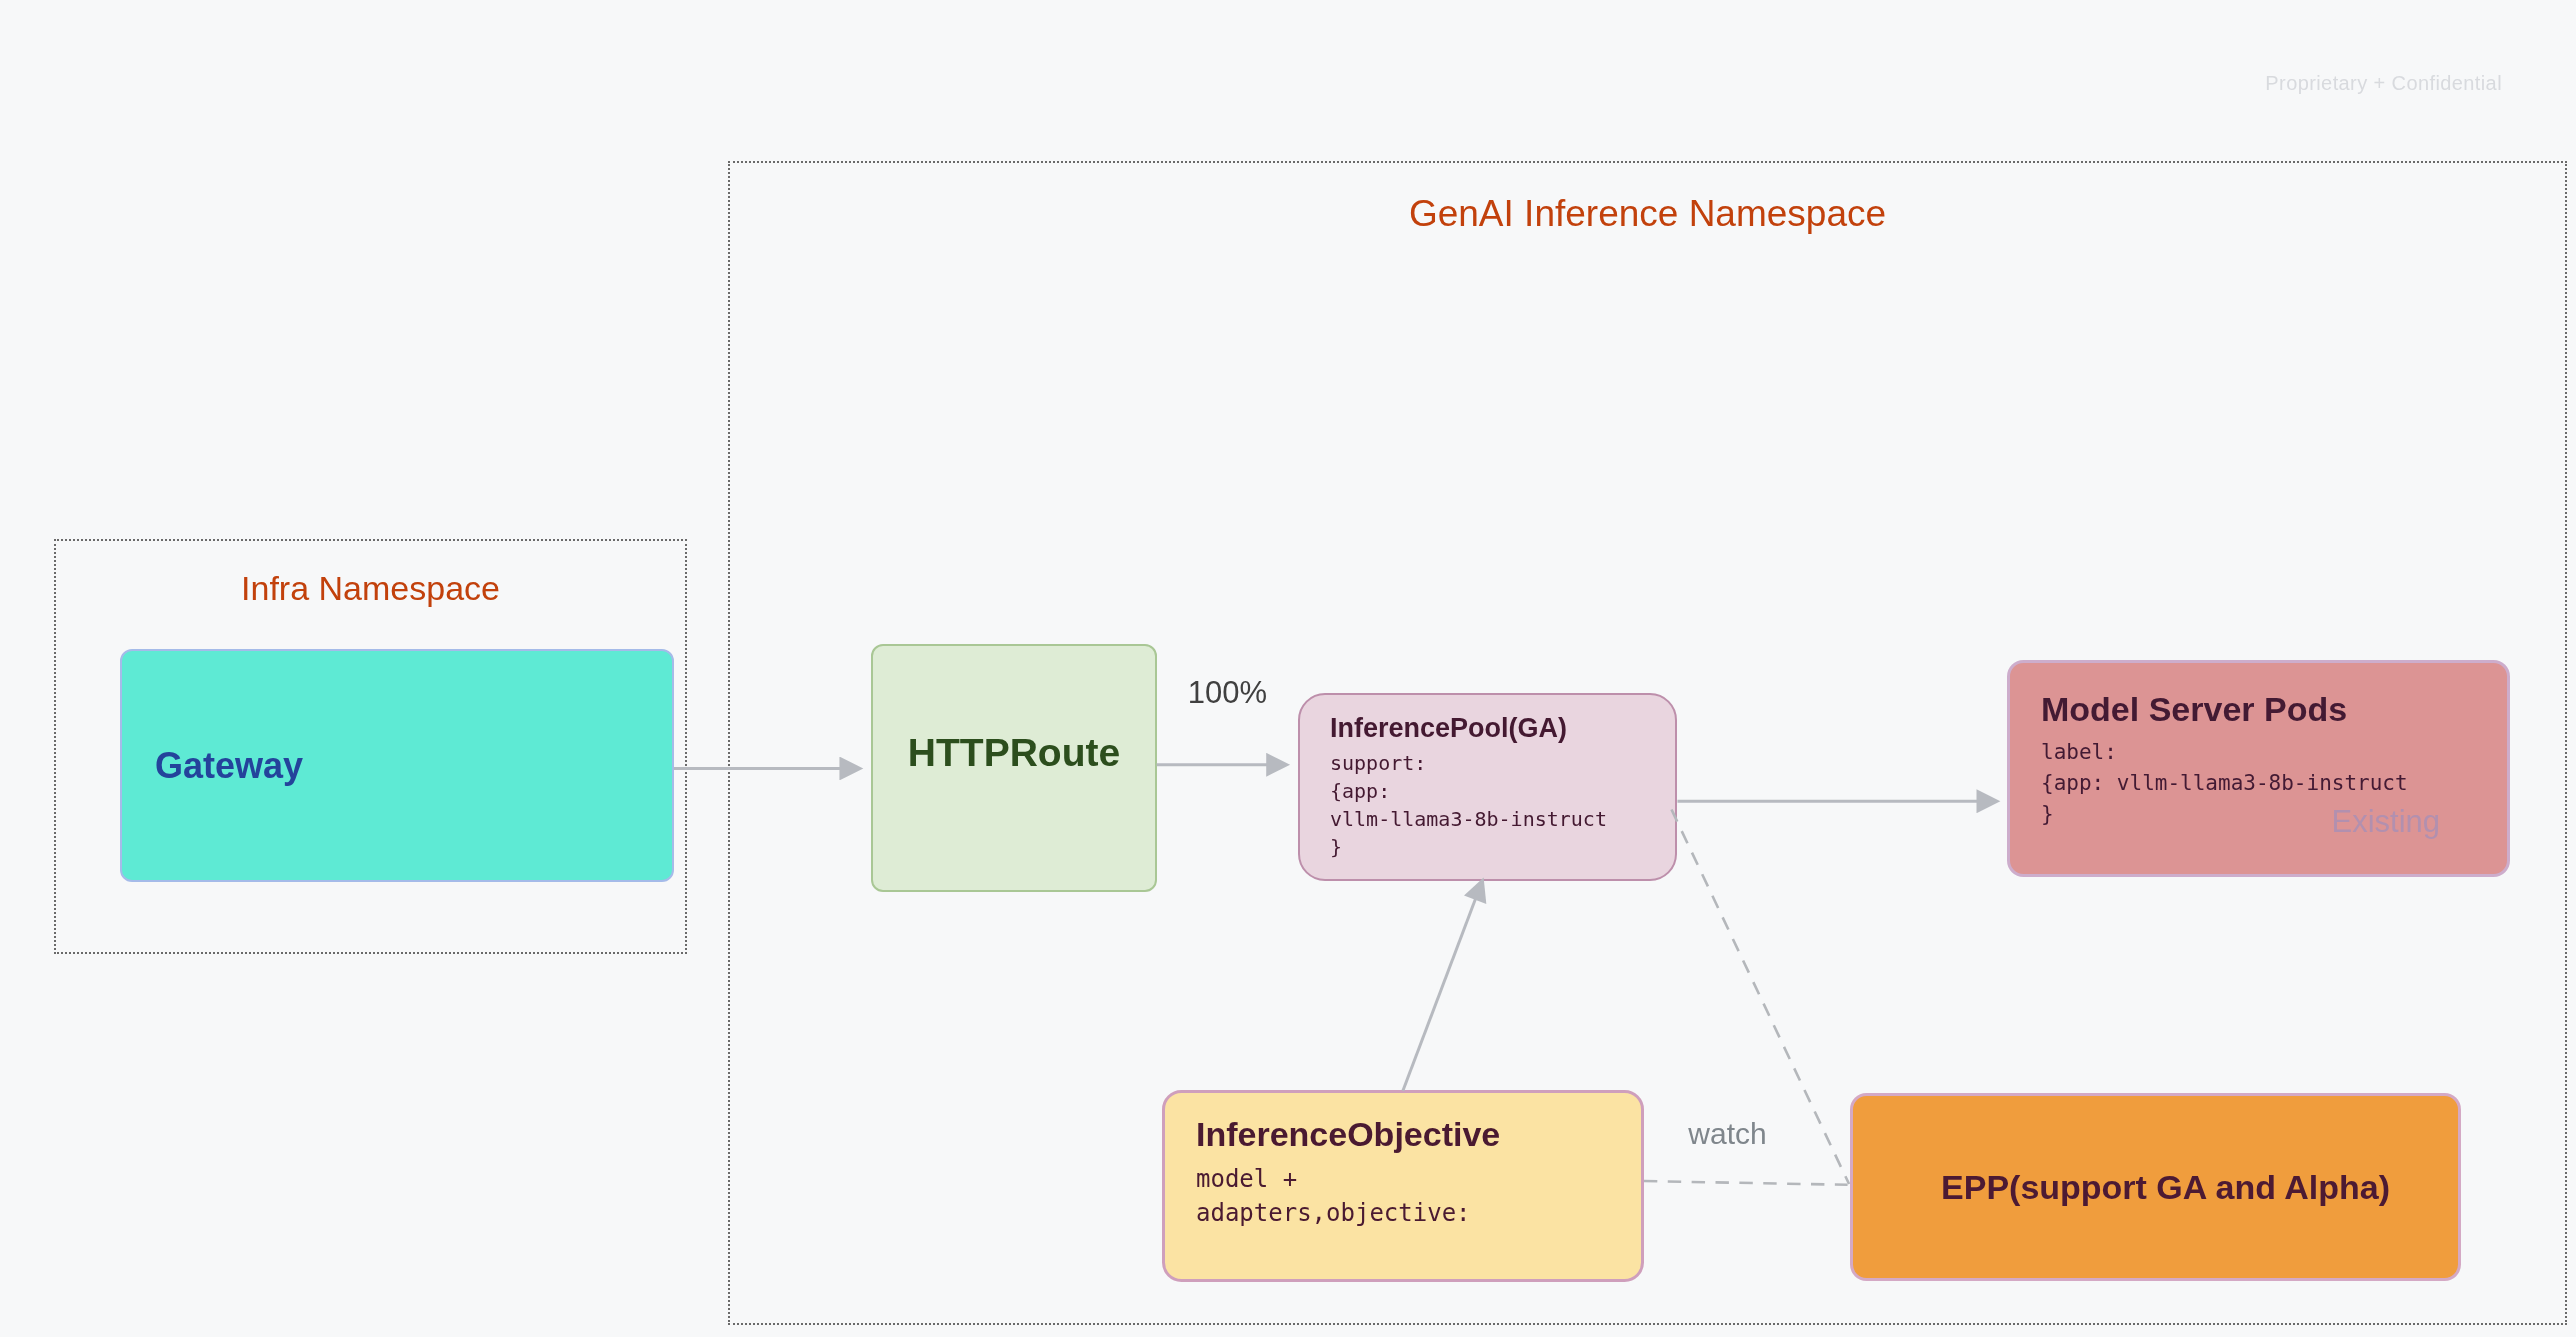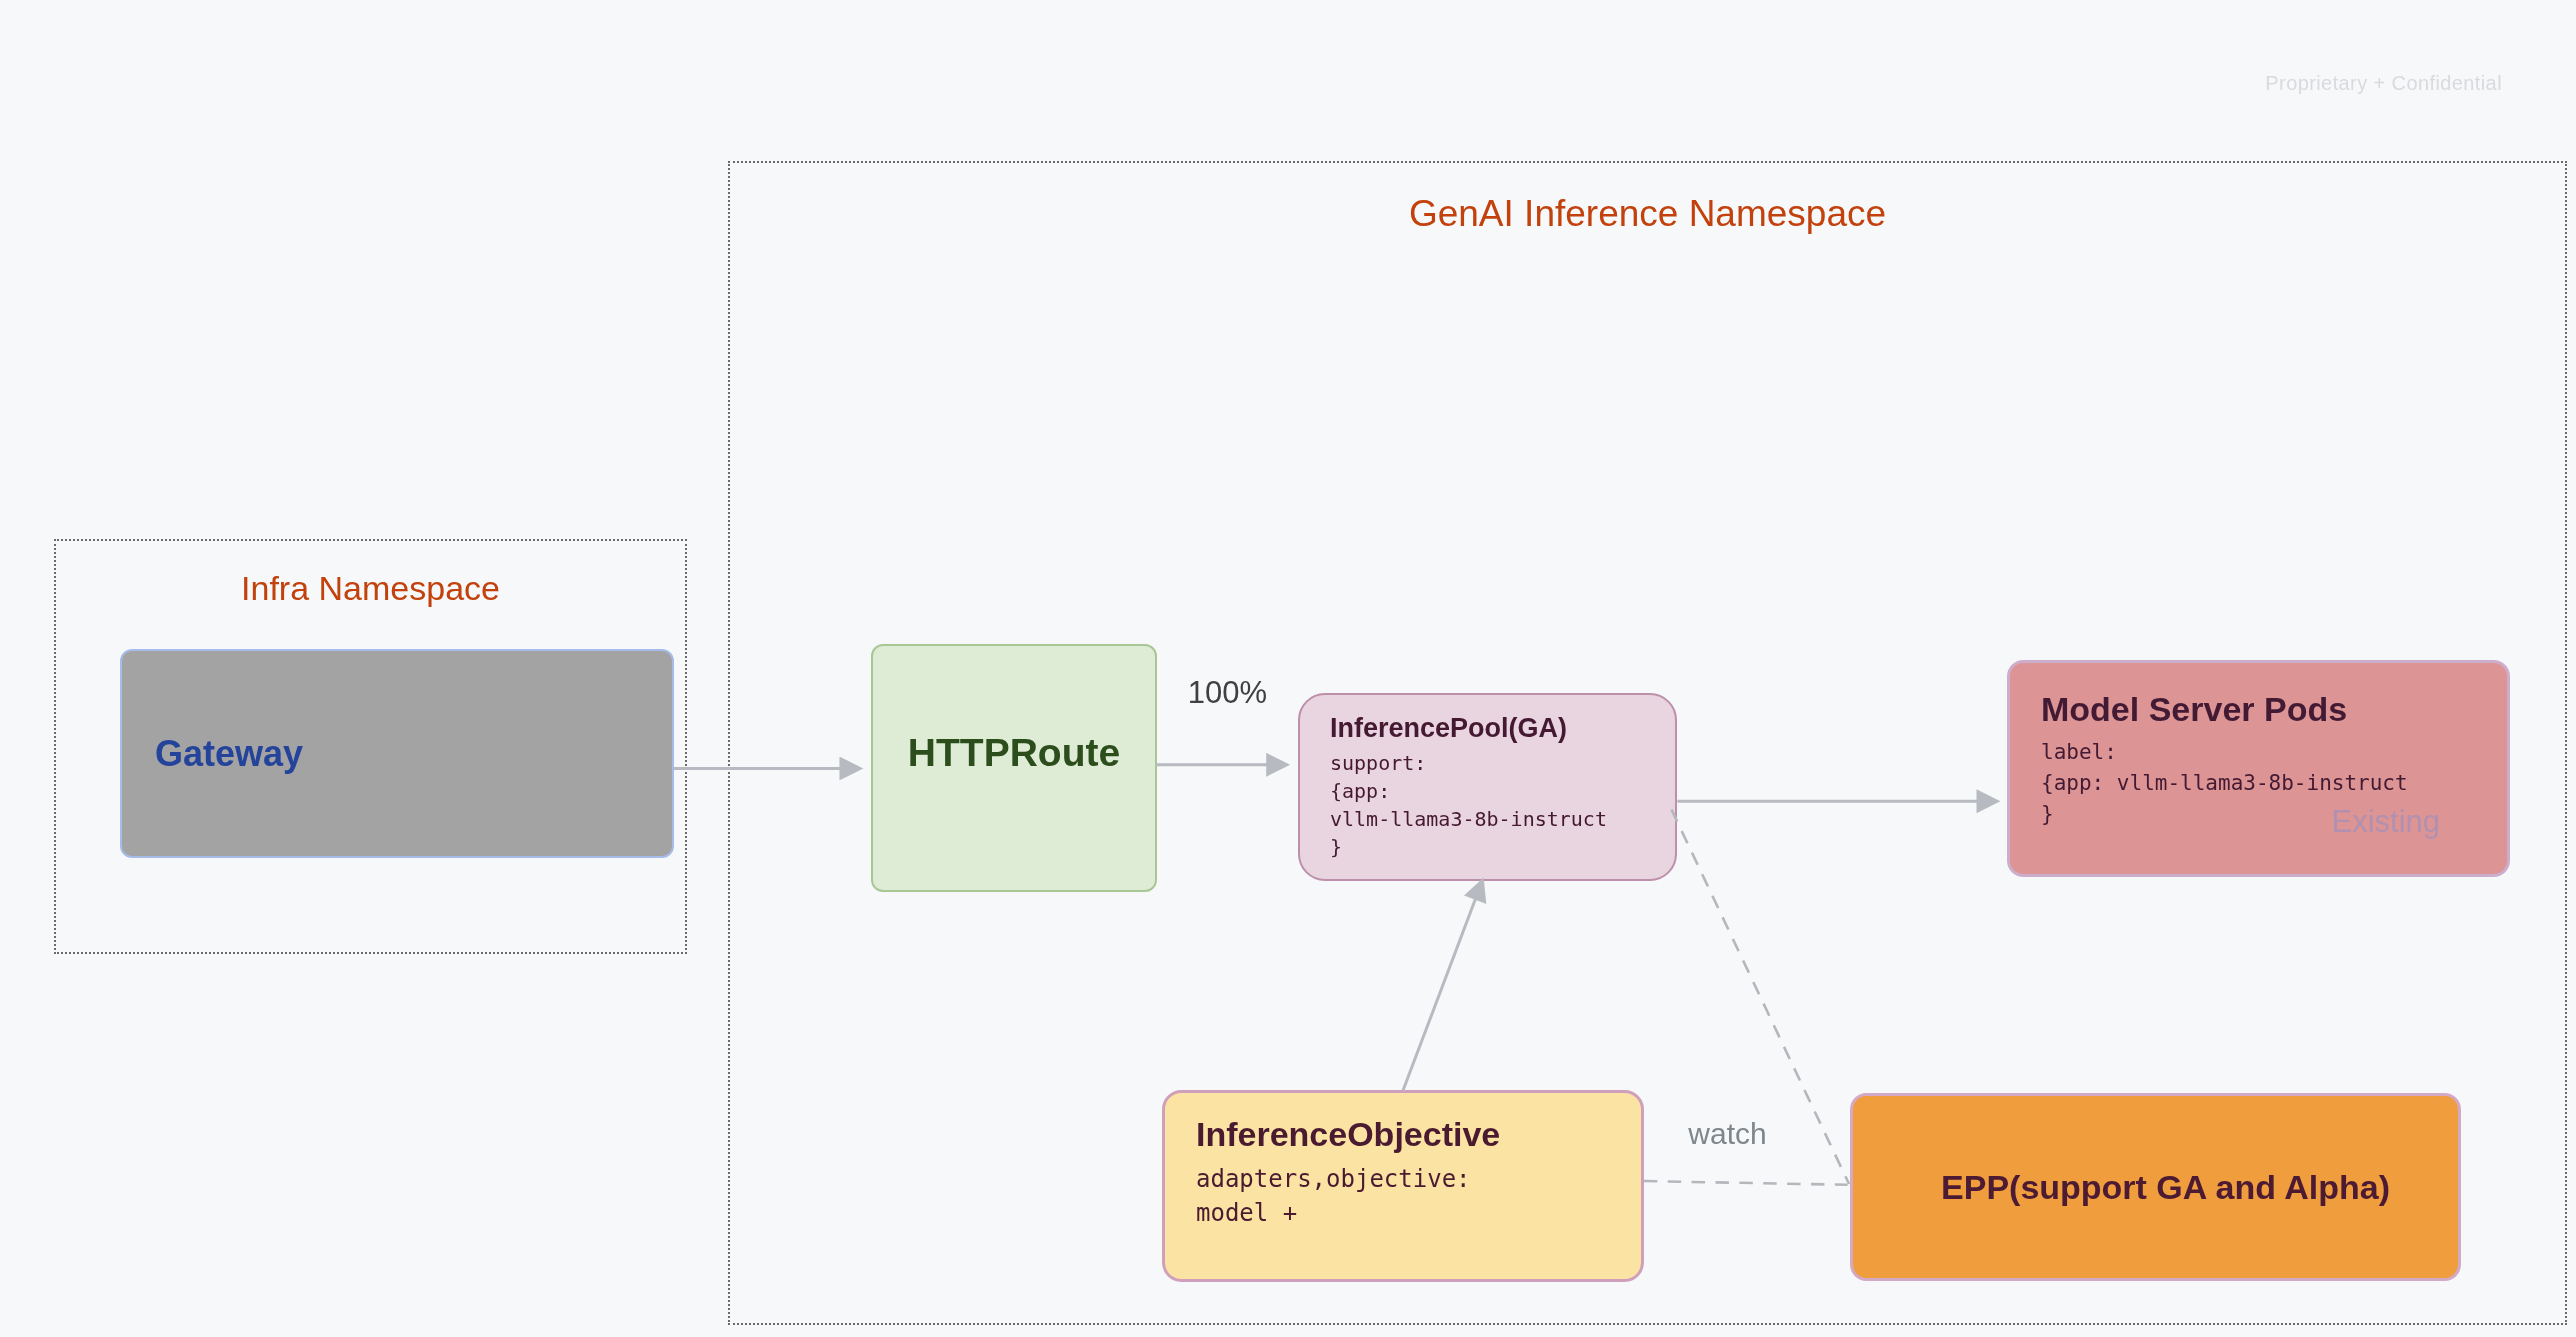--- a/index.html
+++ b/index.html
@@ -39,22 +39,22 @@
     font-weight: 400;
   }
   #infra-ns .ns-title { top: 28px; font-size: 34px; }
   #genai-ns .ns-title { top: 30px; font-size: 37px; }
 
   .node {
     position: absolute;
     box-sizing: border-box;
   }
   #gateway {
-    left: 120px; top: 649px; width: 554px; height: 209px;
-    background: #a3a3a3; border: 2.2px solid #a5bbe9; border-radius: 12px;
+    left: 120px; top: 649px; width: 554px; height: 233px;
+    background: #5eead4; border: 2.2px solid #a5bbe9; border-radius: 12px;
     display: flex; align-items: center;
   }
   #gateway .node-label {
     padding-left: 33px; font-size: 36px; font-weight: 700; color: #24439b;
   }
   #httproute {
     left: 871px; top: 644px; width: 286px; height: 248px;
     background: #deecd5; border: 2.2px solid #a9c795; border-radius: 12px;
     display: flex; align-items: center; justify-content: center;
     padding-bottom: 30px;
@@ -159,22 +159,22 @@
       <div class="code-line">label:</div>
       <div class="code-line">{app: vllm-llama3-8b-instruct</div>
       <div class="code-line">}</div>
     </div>
     <div class="status-tag">Existing</div>
   </div>
 
   <div class="node" id="inference-objective">
     <div class="node-title">InferenceObjective</div>
     <div class="code">
+      <div class="code-line">model +</div>
       <div class="code-line">adapters,objective:</div>
-      <div class="code-line">model +</div>
     </div>
   </div>
 
   <div class="node" id="epp">
     <div class="node-label">EPP(support GA and Alpha)</div>
   </div>
 
   <div class="edge-label" id="route-weight-label">100%</div>
   <div class="edge-label" id="watch-label">watch</div>
 

